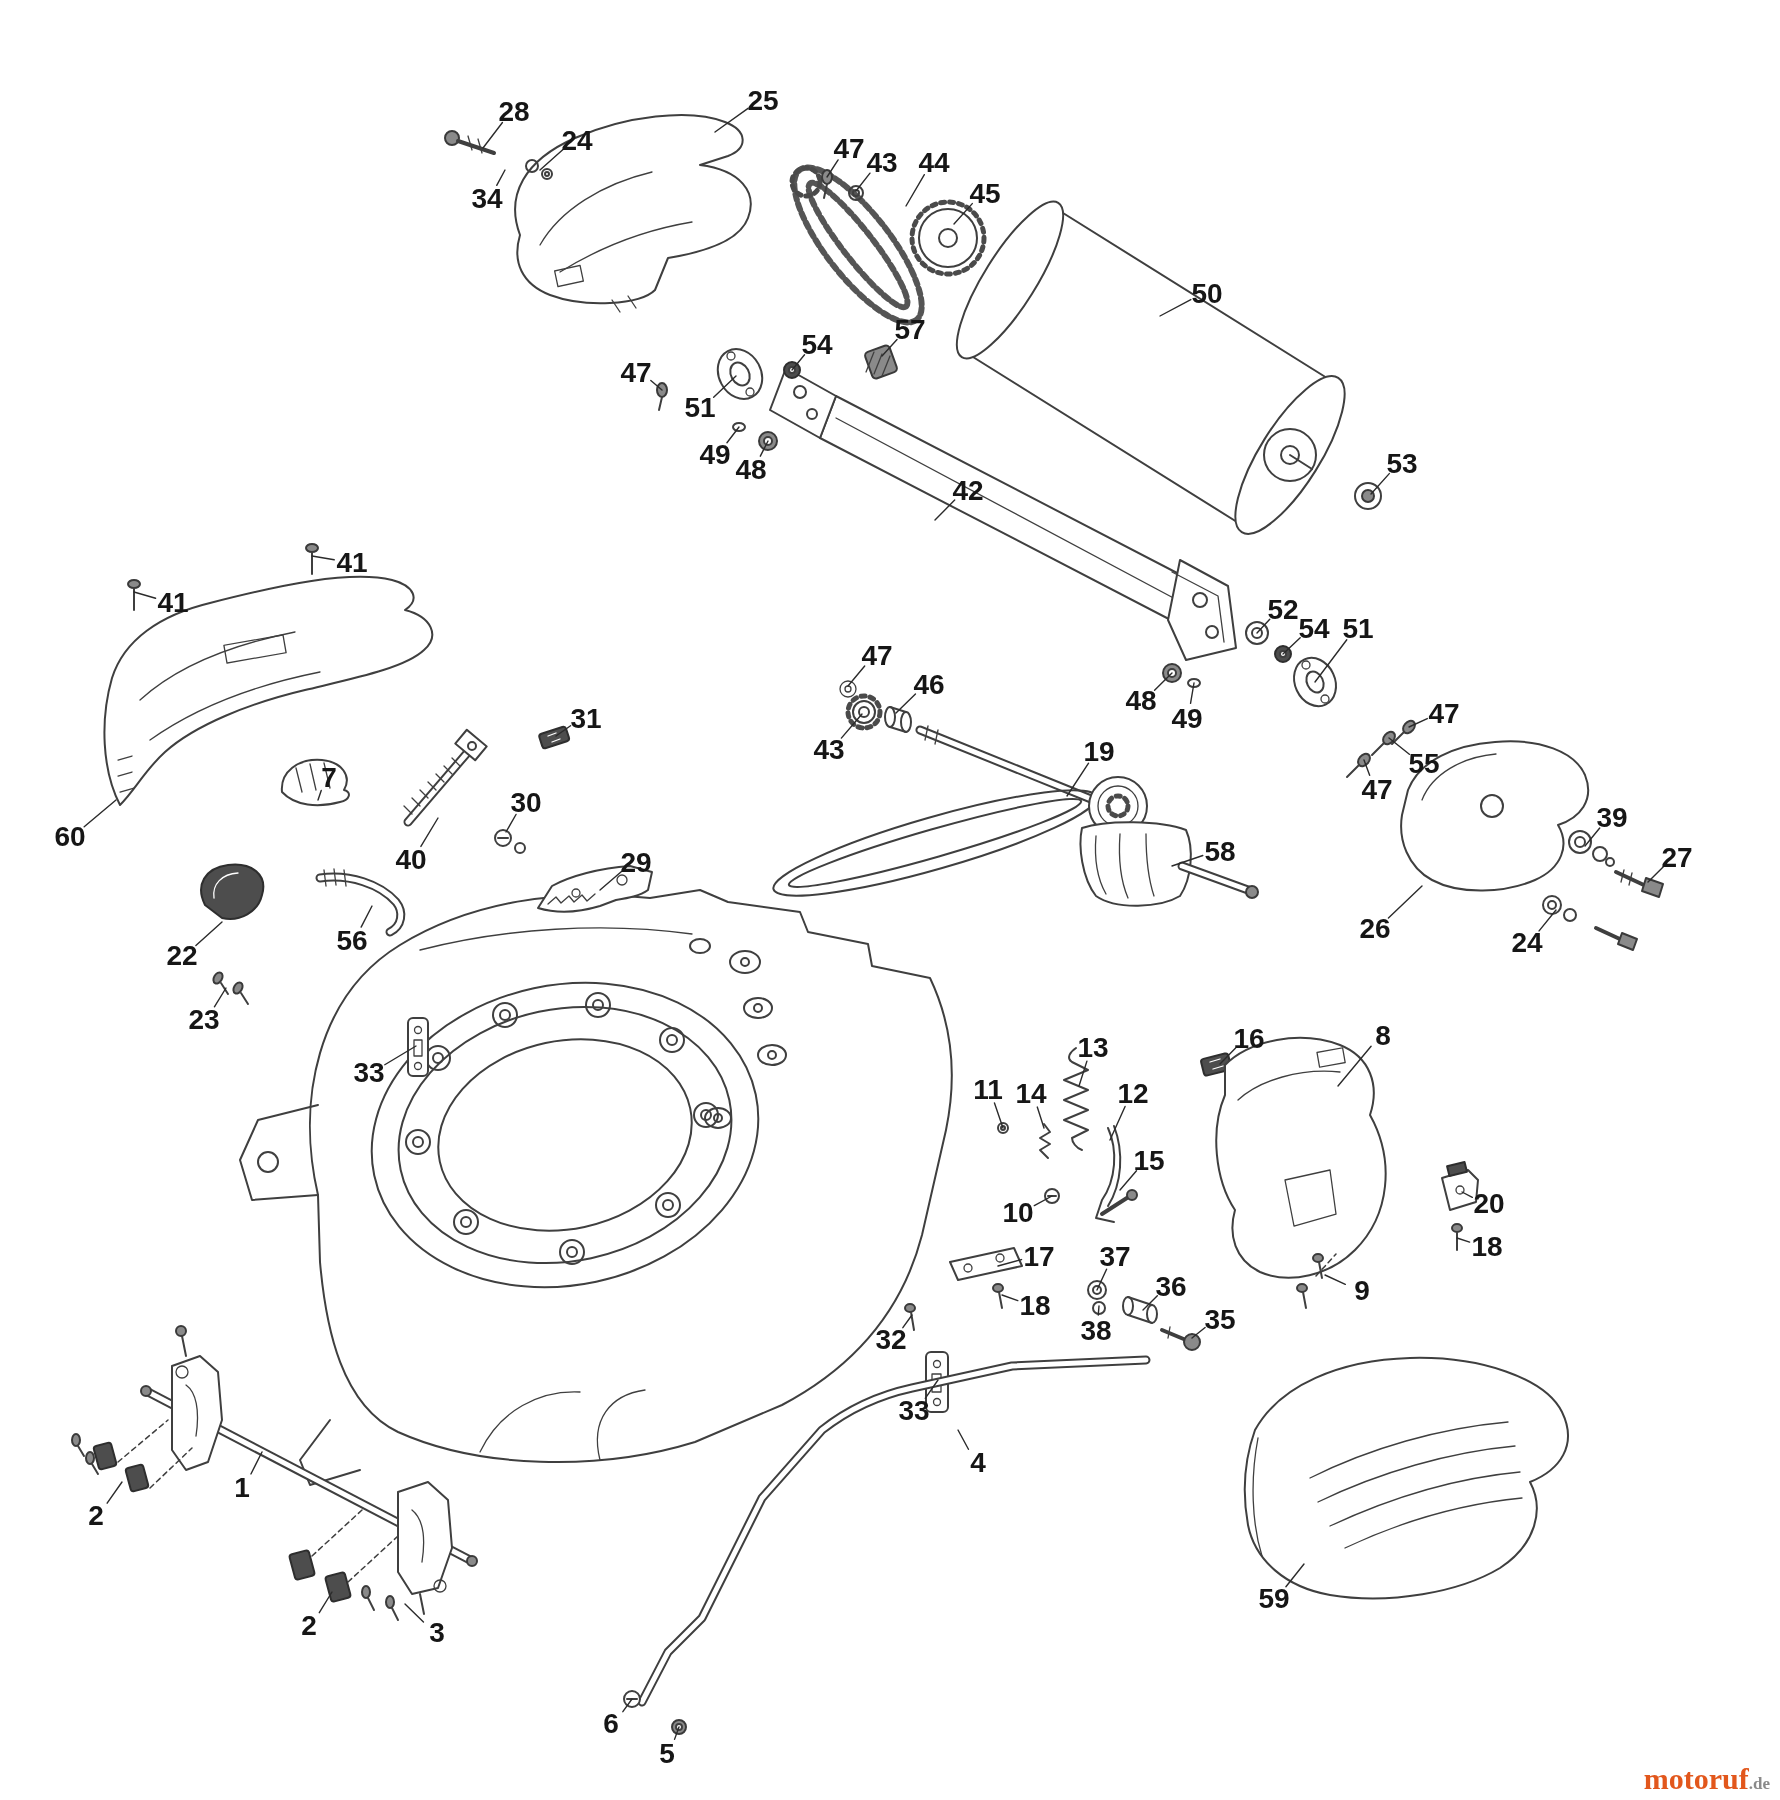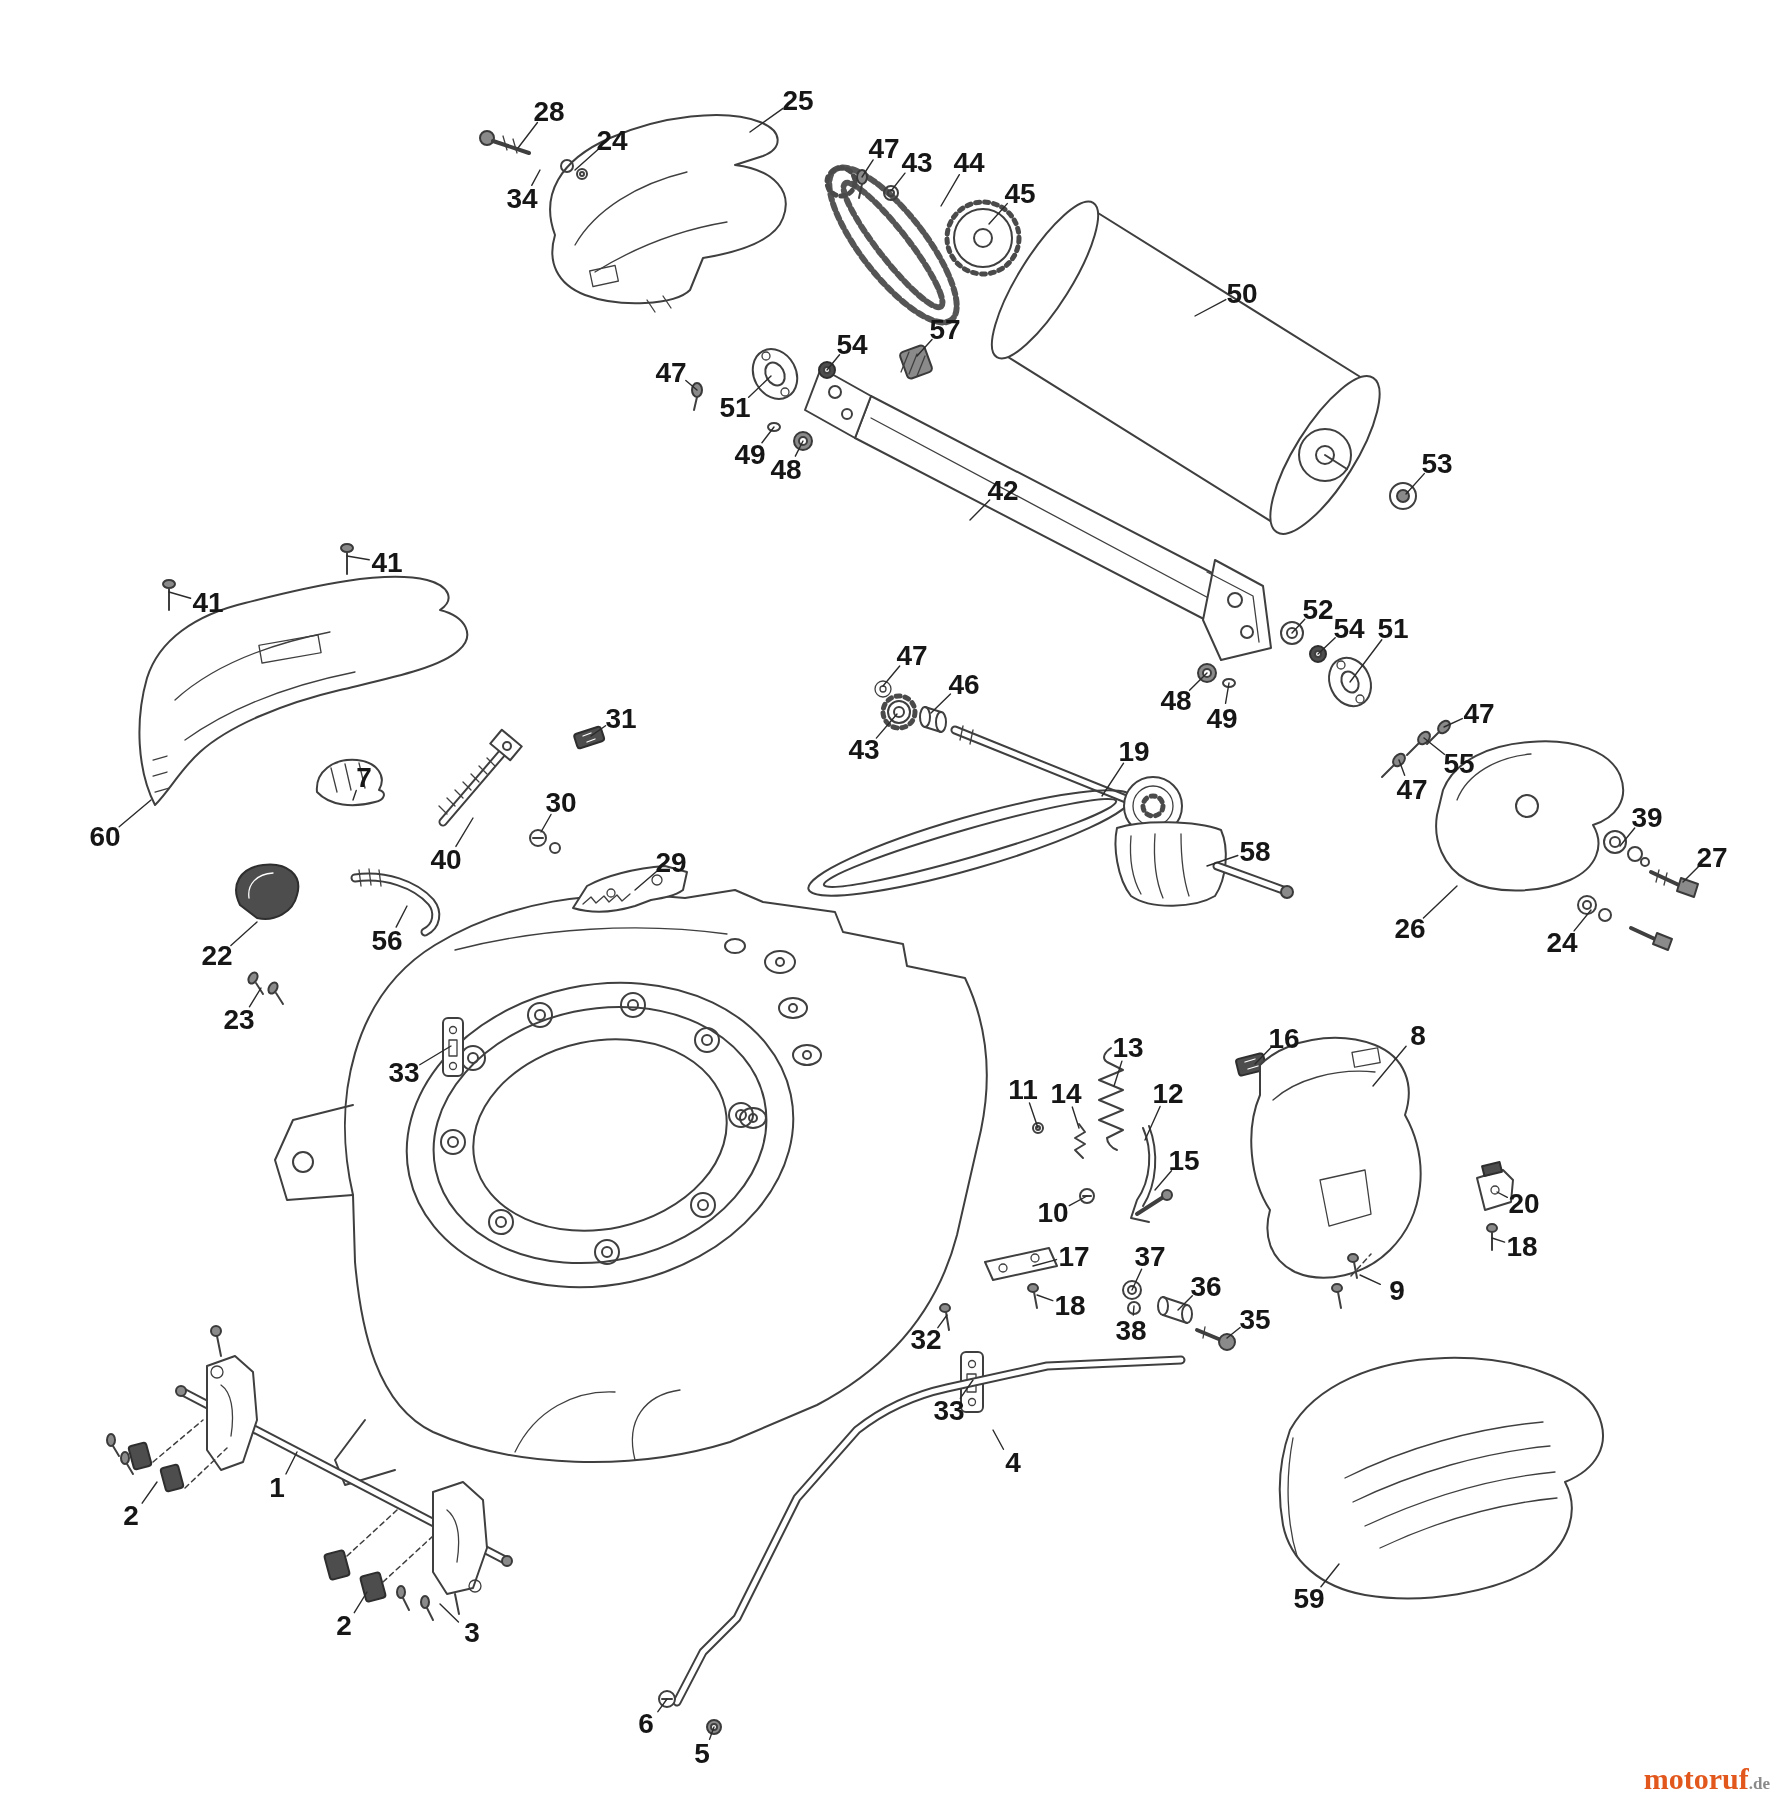--- a/index.html
+++ b/index.html
@@ -1,18 +1,18 @@
 <!DOCTYPE html>
 <html><head>
 <meta charset="utf-8">
 <style>
   html,body{margin:0;padding:0;background:#ffffff;}
   body{width:1780px;height:1800px;position:relative;overflow:hidden;
        font-family:"Liberation Sans", sans-serif;}
-  #stage{position:absolute;inset:0;padding-left:35px;}
+  #stage{position:absolute;inset:0;}
   svg{display:block;}
   
   path,line,circle,ellipse,polyline,polygon,rect{
     fill:none;stroke:#3f3f3f;stroke-width:2;
     stroke-linecap:round;stroke-linejoin:round;
   }
   .fw{fill:#ffffff;}
   .dark{fill:#4d4d4d;stroke:#2e2e2e;}
   .mid{fill:#8a8a8a;stroke:#3a3a3a;}
   .thin{stroke-width:1.3;}

